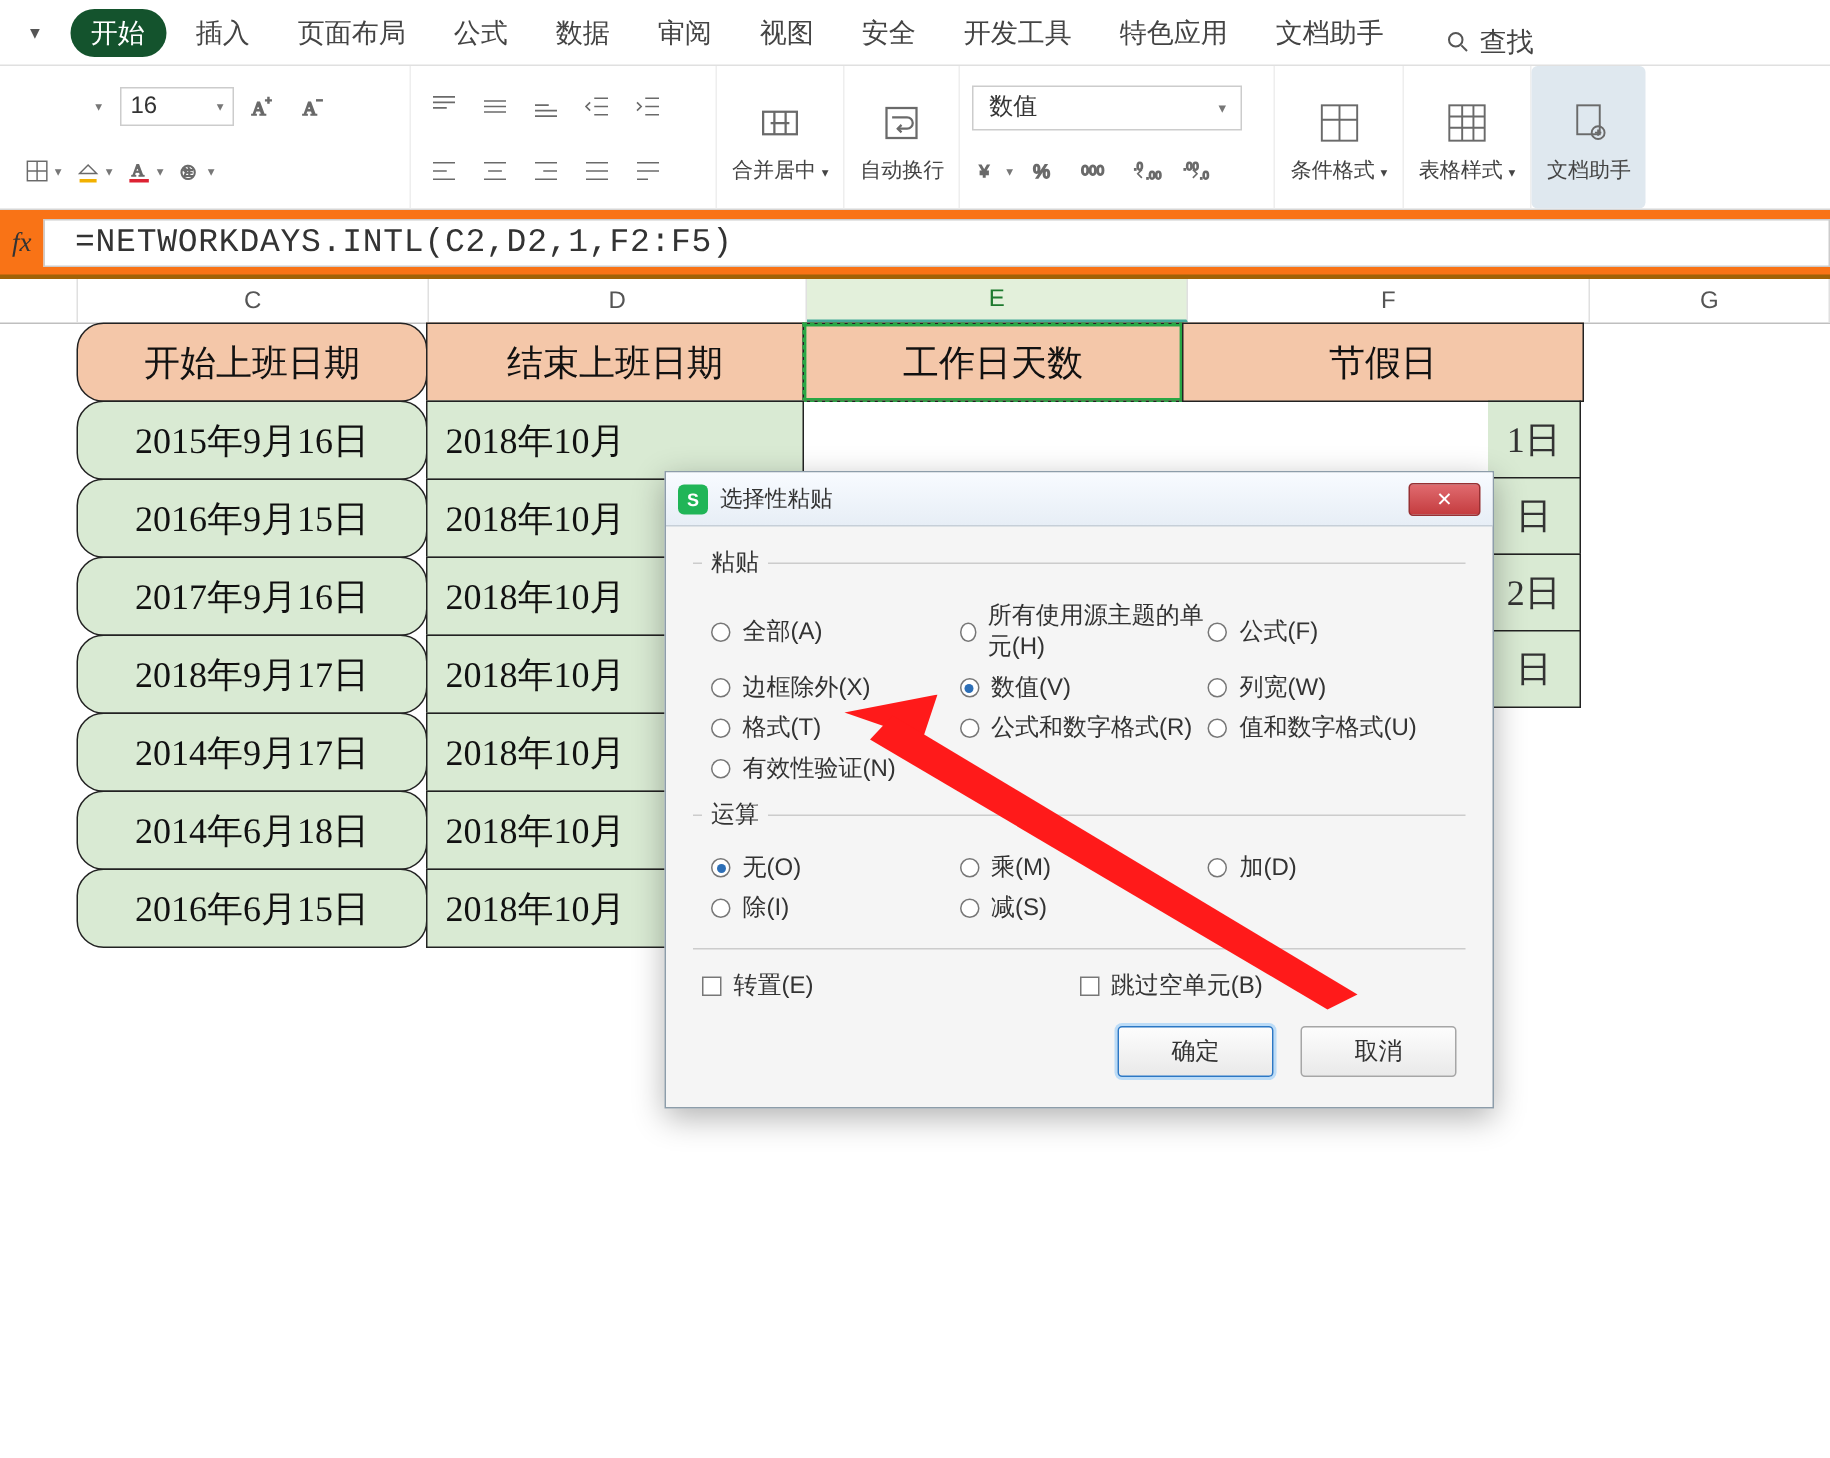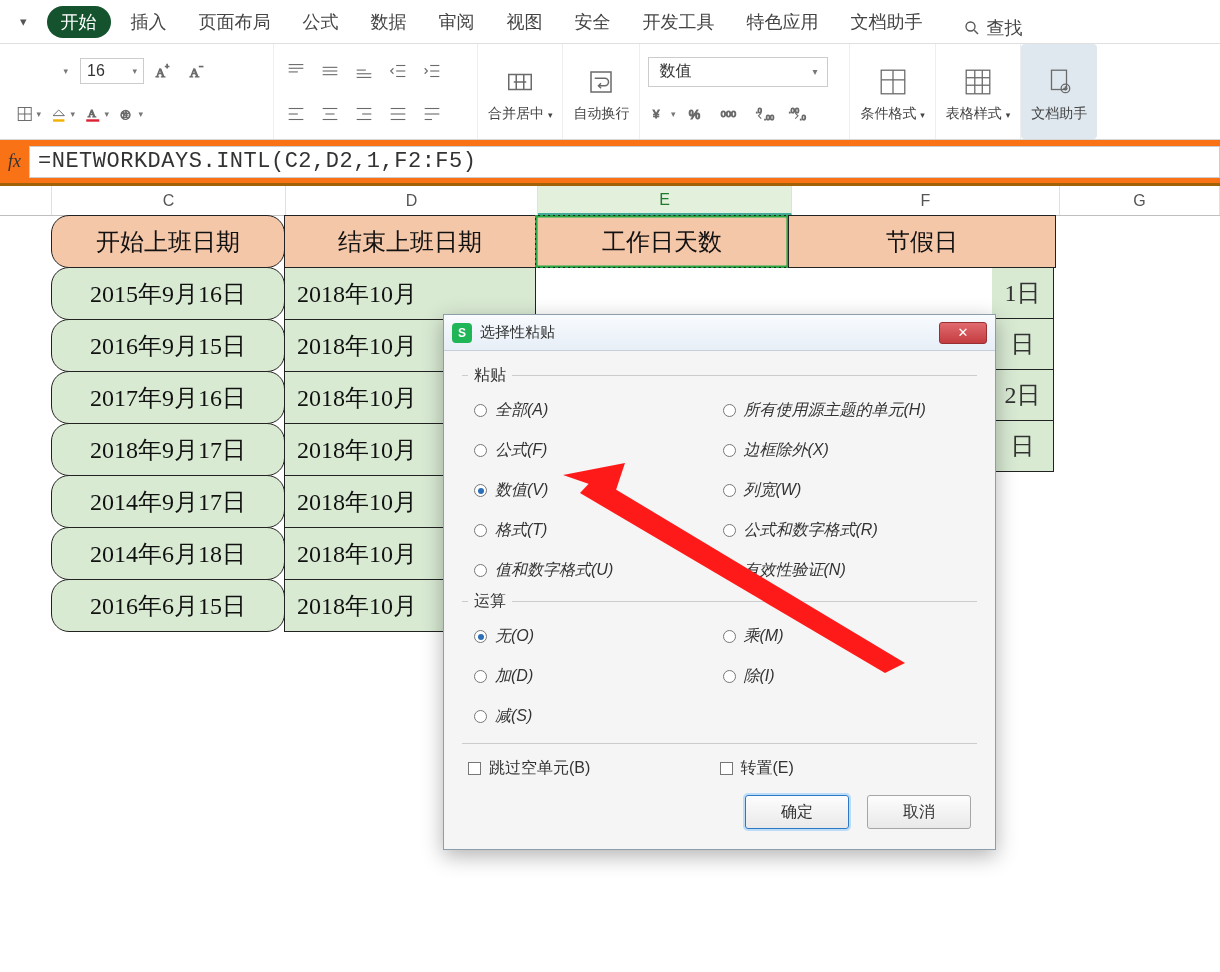--- a/index.html
+++ b/index.html
@@ -61,21 +61,21 @@
   .rib-row { display:flex; align-items:center; gap:6px; }
   .rib-icon {
     width: 28px; height: 28px;
     display:flex; align-items:center; justify-content:center;
     border:1px solid transparent;
     color:#555;
   }
   .rib-icon svg { width:22px; height:22px; stroke:#6a6a6a; fill:none; stroke-width:1.2; }
   .rib-icon.caret::after { content:"▾"; font-size:9px; margin-left:2px; color:#777; }
   .fontsize-box {
-    width:64px; height:26px; border:1px solid #ccc;
+    width:76px; height:26px; border:1px solid #ccc;
     display:flex; align-items:center; padding:0 6px;
     font-size:16px; color:#333;
   }
   .fontsize-box::after { content:"▾"; font-size:9px; margin-left:auto; color:#777; }
   .rib-label {
     font-size: 14px; color:#444; text-align:center;
     padding-top:2px;
   }
   .rib-big {
     display:flex; flex-direction:column; align-items:center; justify-content:center;
@@ -97,21 +97,21 @@
     height:46px;
     background:#f97316;
     border-bottom:3px solid #a16207;
     padding-left:8px;
   }
   .fx-label { font-style:italic; font-family:"Times New Roman",serif; font-size:18px; color:#333; margin-right:8px; }
   .formula-input {
     flex:1; height:32px; border:1px solid #ccc;
     font-family:"Courier New", monospace;
     font-size:22px;
-    padding:0 8px;
+    padding:0 20px;
     display:flex; align-items:center;
     color:#333;
     letter-spacing: 0.5px;
     background:#fff;
   }
   
   .grid-area {
     background:#fff;
     height: 786px;
     position:relative;
@@ -199,24 +199,23 @@
     border:none;
     border-top:1px solid #ccc;
     padding:10px 6px 6px;
     margin-top:4px;
   }
   fieldset.flat legend {
     font-size:16px; color:#333; padding:0 6px;
   }
   .radio-grid {
     display:grid;
-    grid-template-columns: 1fr 1fr;
-    row-gap:19px;
+    grid-template-columns: 1fr 1fr 1fr;
+    row-gap:6px;
     padding:4px 0 0 6px;
-    font-style:italic;
   }
   .radio-item, .check-item {
     display:flex; align-items:center; gap:8px;
     font-size:16px;
   }
   .radio {
     width:13px;height:13px;border:1.5px solid #777;border-radius:50%;
     display:inline-flex;align-items:center;justify-content:center;
     background:#fff;
   }
@@ -664,25 +663,25 @@
         <label class="radio-item">
             <span class="radio"></span>
             <span>减(S)</span>
           </label>
       </div>
     </fieldset>
     <hr class="dlg-sep">
     <div class="check-row">
       <label class="check-item">
           <span class="check"></span>
-          <span>跳过空单元(B)</span>
+          <span>转置(E)</span>
         </label>
       <label class="check-item">
           <span class="check"></span>
-          <span>转置(E)</span>
+          <span>跳过空单元(B)</span>
         </label>
     </div>
     <div class="dlg-buttons">
       <div class="dlg-btn primary">确定</div>
       <div class="dlg-btn">取消</div>
     </div>
   </div>
 </div>
 
 <div class="arrow-wrap">

